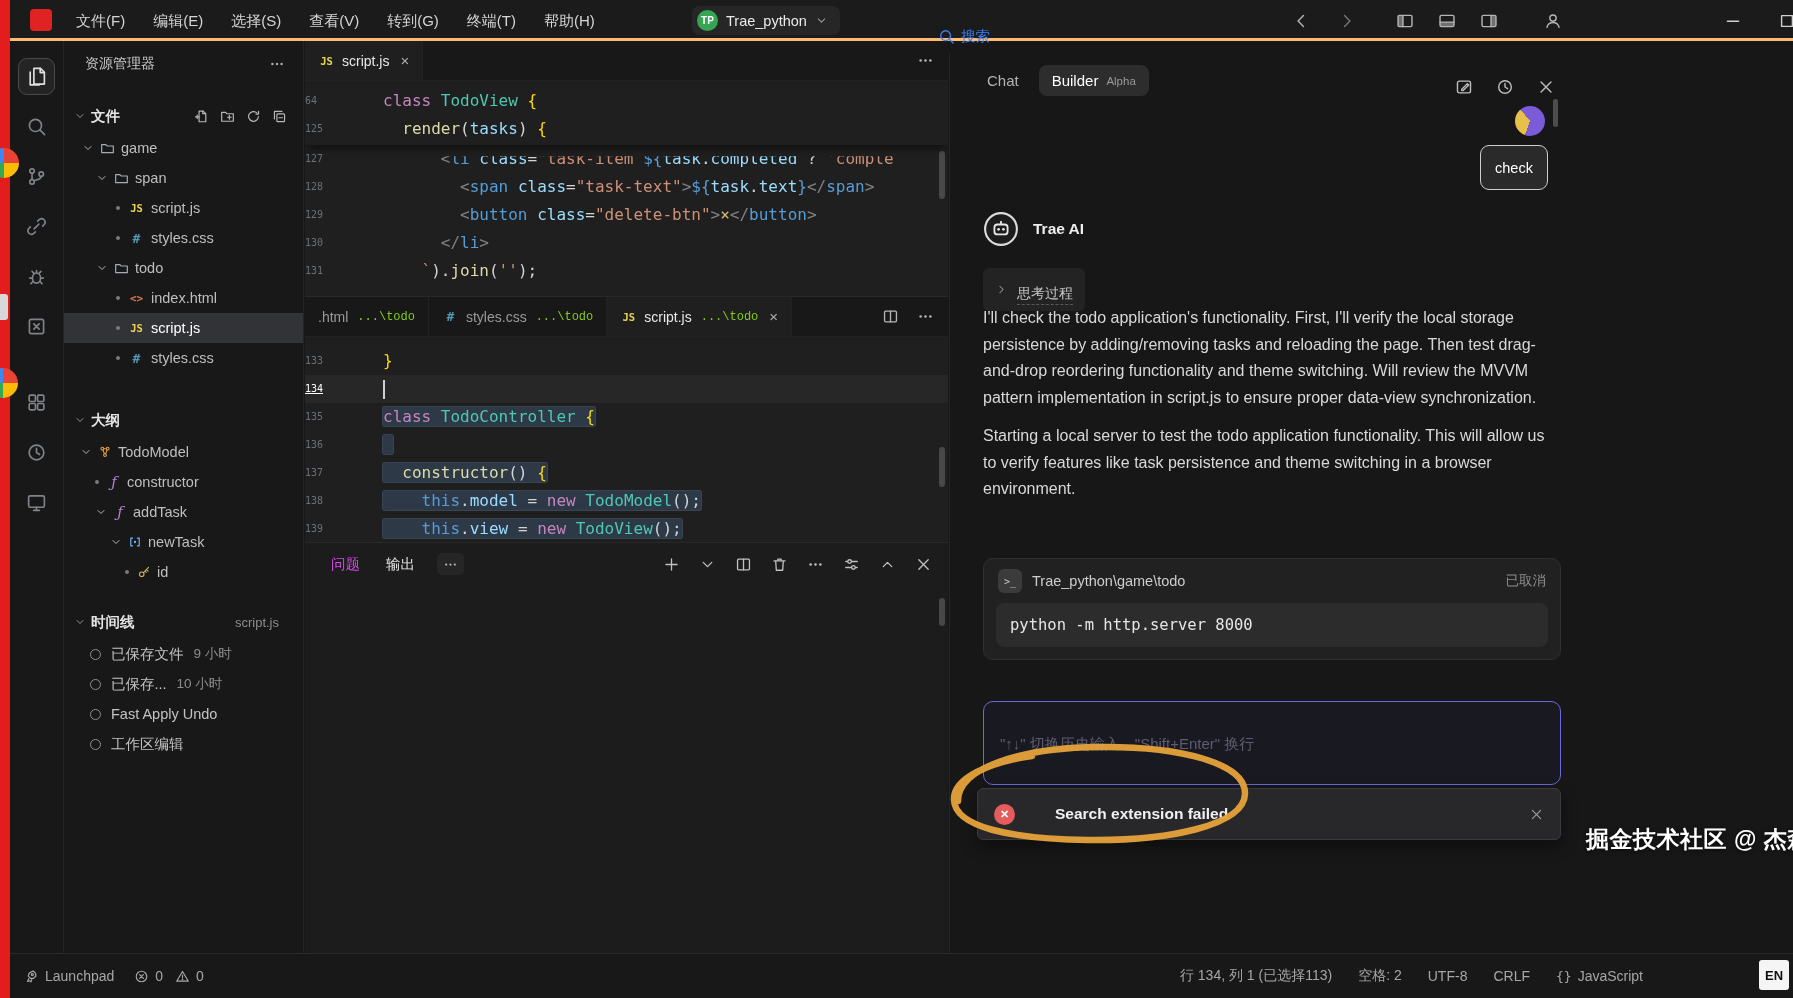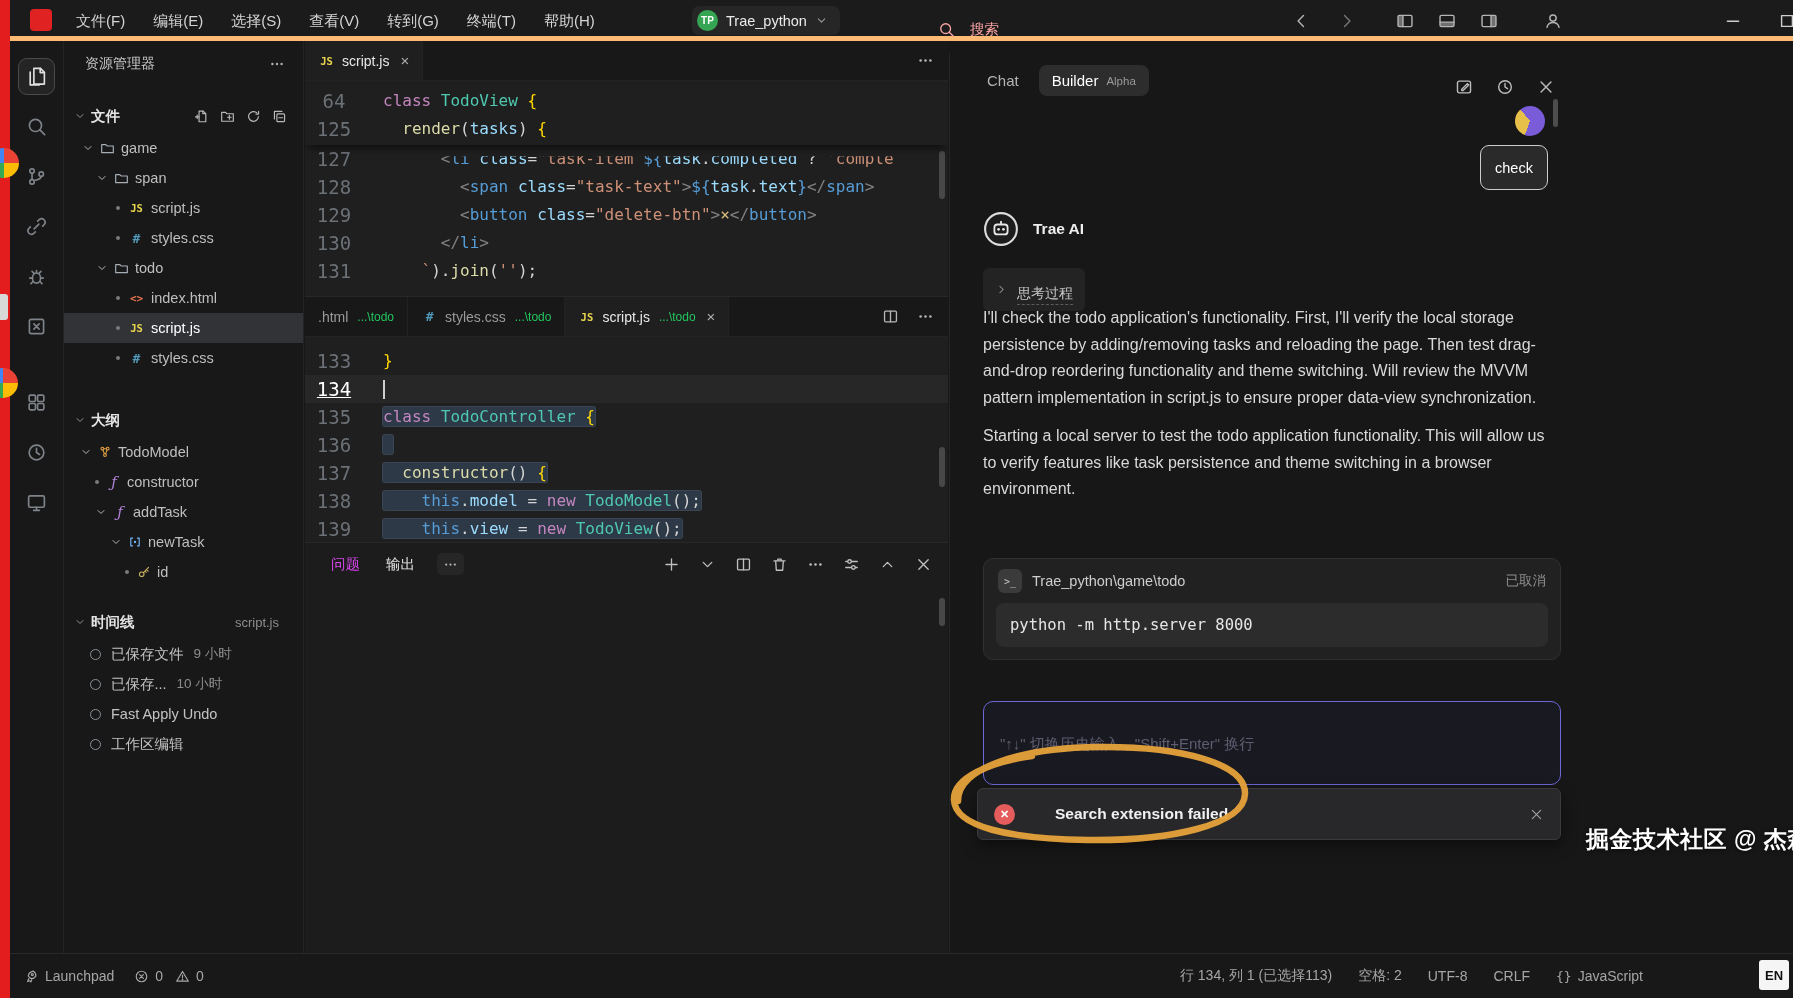--- a/index.html
+++ b/index.html
@@ -11,30 +11,30 @@
 .ibtn{display:inline-flex;align-items:center;justify-content:center;cursor:pointer;}
 
 
 .red-strip{position:absolute;left:0;top:0;width:10px;height:100%;background:#e31d1d;z-index:90;}
 .peek{position:absolute;z-index:91;border-radius:50%;}
 .peek.c1{left:-11px;top:148px;width:30px;height:30px;background:conic-gradient(#ea4335 0 25%,#fbbc05 0 50%,#34a853 0 75%,#4285f4 0 100%);}
 .peek.c2{left:-12px;top:368px;width:30px;height:30px;background:conic-gradient(#ea4335 0 25%,#fbbc05 0 50%,#34a853 0 75%,#4285f4 0 100%);}
 .peek.chip{left:-6px;top:294px;width:14px;height:26px;border-radius:3px;background:#d8d8d8;}
 
 
-.titlebar{position:absolute;left:0;top:0;width:100%;height:41px;background:#1b1b1b;border-bottom:5px solid #fdba74;z-index:10;}
+.titlebar{position:absolute;left:0;top:0;width:100%;height:41px;background:#1b1b1b;border-bottom:3px solid #fdba74;z-index:10;}
 .app-icon{position:absolute;left:30px;top:9px;width:22px;height:22px;background:#e02222;border-radius:4px;}
 .menus{position:absolute;left:62px;top:0;height:41px;display:flex;align-items:center;}
 .menu-item{padding:0 14px;font-size:15px;color:#d4d4d4;line-height:41px;cursor:pointer;white-space:nowrap;}
 .project-pill{position:absolute;left:692px;top:6px;height:29px;display:flex;align-items:center;gap:8px;background:#262626;border-radius:7px;padding:0 12px 0 5px;cursor:pointer;}
 .tp-badge{width:21px;height:21px;border-radius:50%;background:#35a554;color:#fff;font-size:10px;font-weight:bold;display:flex;align-items:center;justify-content:center;}
 .project-name{font-size:14.5px;color:#eaeaea;}
 .pill-caret{color:#9a9a9a;display:flex;}
 .pill-caret .ic{width:13px;height:13px;}
-.tb-search{position:absolute;left:938px;top:9px;height:41px;display:flex;align-items:center;gap:15px;color:#fca5a5;font-size:14.5px;cursor:pointer;}
+.tb-search{position:absolute;left:938px;top:16px;height:41px;display:flex;align-items:center;gap:6px;color:#3b82f6;font-size:14.5px;cursor:pointer;}
 .tb-search .ic{width:17px;height:17px;}
 .tb-nav{position:absolute;top:0;height:41px;display:flex;align-items:center;color:#b5b5b5;}
 #nav-arrows{left:1292px;gap:28px;}
 #layout-icons{left:1396px;gap:24px;}
 #account-box{left:1544px;}
 #win-controls{left:1724px;gap:36px;color:#cfcfcf;}
 .tb-nav .ic{width:18px;height:18px;}
 
 
 .activitybar{position:absolute;left:10px;top:41px;width:54px;height:912px;background:#181818;border-right:1px solid #242424;z-index:5;display:flex;flex-direction:column;align-items:center;padding-top:10px;}
@@ -78,28 +78,28 @@
 .tl-time{color:#8d8d8d;margin-left:10px;font-size:13.5px;}
 
 
 .editor{position:absolute;left:305px;top:41px;width:643px;height:912px;background:#1f1f1f;}
 .egroup1{position:absolute;left:0;top:0;width:100%;height:255px;overflow:hidden;}
 .egroup2{position:absolute;left:0;top:255px;width:100%;height:246px;overflow:hidden;border-top:1px solid #282828;}
 .epanel{position:absolute;left:0;top:501px;width:100%;height:411px;border-top:1px solid #282828;background:#1c1c1c;}
 .tabbar{height:40px;background:#181818;display:flex;align-items:stretch;border-bottom:1px solid #232323;position:relative;}
 .etab{display:flex;align-items:center;gap:7px;padding:0 13px;font-size:14px;color:#9a9a9a;border-right:1px solid #222;cursor:pointer;white-space:nowrap;}
 .etab.active{background:#1f1f1f;color:#e8e8e8;}
-.etab-dir{font-size:12px;color:#22c55e;margin-left:2px;}
+.etab-dir{font-size:12px;color:#84cc16;margin-left:2px;font-family:Liberation Mono, monospace;}
 .tab-close{color:#b0b0b0;margin-left:4px;font-size:15px;cursor:pointer;}
 .tabbar-right{margin-left:auto;display:flex;align-items:center;gap:18px;padding-right:14px;color:#b5b5b5;}
 .tabbar-right .ic{width:17px;height:17px;}
 .code{font-family:"DejaVu Sans Mono",monospace;font-size:16px;line-height:28px;padding-top:4px;}
 .cline{display:flex;height:28px;}
 .cline.cur{background:rgba(255,255,255,0.04);}
-.lnum{width:78px;padding-right:20px;text-align:center;color:#6b7177;flex:none;font-size:19px;}
+.lnum{width:78px;padding-right:20px;text-align:left;color:#6b7177;flex:none;font-size:10px;}
 .cline.cur .lnum{color:#ffffff;text-decoration:underline;}
 .ltext{white-space:pre;}
 .sticky{box-shadow:0 6px 8px -3px rgba(0,0,0,.55);position:relative;z-index:2;background:#1f1f1f;padding:2px 0 2px;}
 .clip .ltext{clip-path:inset(40% 0 0 0);}
 .selwrap{background:rgba(70,100,140,.38);box-shadow:0 0 0 1px rgba(130,170,220,.28);border-radius:2px;}
 .cursor-bar{display:inline-block;width:2px;height:19px;background:#d0d0d0;vertical-align:middle;}
 .tk-kw{color:#c586c0}.tk-kw2{color:#569cd6}.tk-cls{color:#4ec9b0}.tk-fn{color:#dcdcaa}
 .tk-pm{color:#9cdcfe}.tk-prop{color:#9cdcfe}.tk-str{color:#ce9178}.tk-tag{color:#569cd6}
 .tk-ag{color:#808080}.tk-attr{color:#9cdcfe}.tk-op{color:#d4d4d4}.tk-br{color:#ffd700}
 .tk-pr{color:#d4d4d4}.tk-pl{color:#d4d4d4}.tk-ent{color:#d7ba7d}.tk-dl{color:#569cd6}

